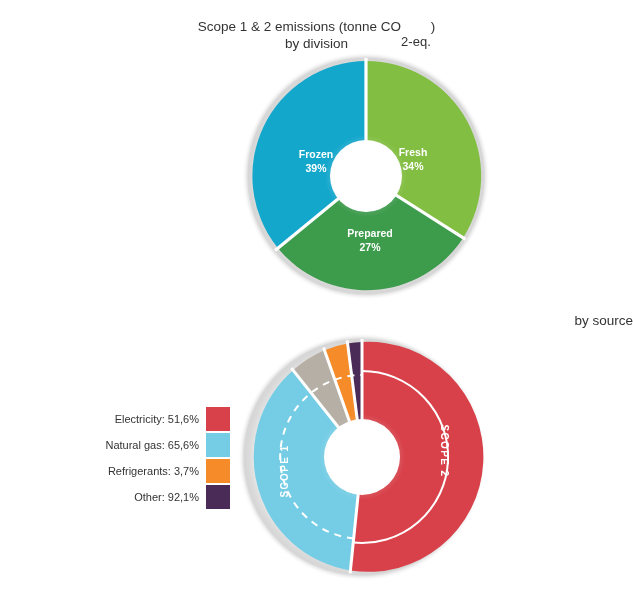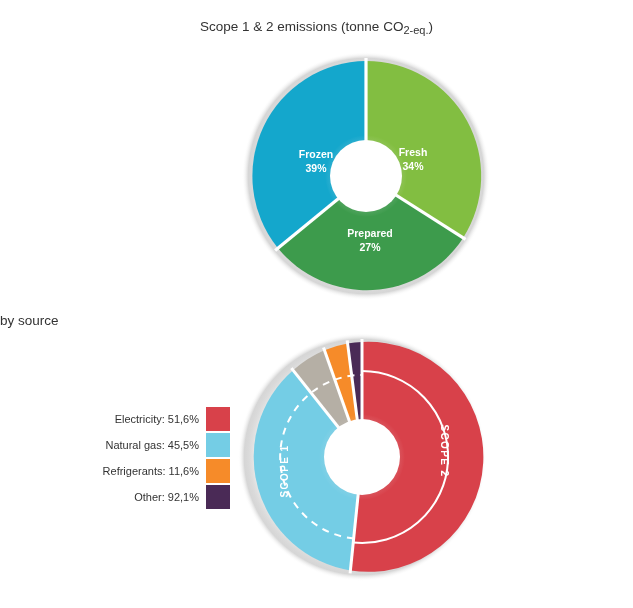--- a/index.html
+++ b/index.html
@@ -28,32 +28,32 @@
     width: 633px;
     text-align: center;
   }
   .title-line {
     font-size: 13.5px;
     color: #333333;
     line-height: 17px;
     white-space: nowrap;
   }
   .title-line sub {
-    font-size: 11px;
+    font-size: 13px;
     vertical-align: baseline;
     position: relative;
-    top: 3px;
+    top: 15px;
     margin-top: 47px;
   }
   .subtitle-block {
     position: absolute;
     top: 312px;
     left: 0;
     width: 633px;
-    text-align: left;
+    text-align: right;
   }
   .subtitle-line {
     font-size: 13.5px;
     color: #333333;
     line-height: 17px;
   }
 
   
   .chart-top {
     position: absolute;
@@ -118,20 +118,21 @@
     flex: 0 0 24px;
   }
 </style>
 </head>
 <body>
 
 <div class="page">
 
   <div class="title-block">
     <div class="title-line"><span>Scope 1 &amp; 2 emissions (tonne CO</span><sub>2-eq.</sub><span>)</span></div>
+    <div class="title-line">by division</div>
   </div>
 
   <div class="chart-top">
     <svg viewBox="0 0 276 248">
       <defs>
         <radialGradient id="shadowTop" cx="50%" cy="50%" r="50%">
           <stop offset="82%" stop-color="#000000" stop-opacity="0"></stop>
           <stop offset="95%" stop-color="#777777" stop-opacity="0.30"></stop>
           <stop offset="100%" stop-color="#ffffff" stop-opacity="0"></stop>
         </radialGradient>
@@ -223,27 +224,27 @@
   </div>
 
   <div class="legend">
 
     <div class="legend-row">
       <span class="legend-text">Electricity: 51,6%</span>
       <span class="legend-swatch" style="background:#D8414A"></span>
     </div>
 
     <div class="legend-row">
-      <span class="legend-text">Natural gas: 45,5%</span>
+      <span class="legend-text">Natural gas: 65,6%</span>
       <span class="legend-swatch" style="background:#74CDE5"></span>
     </div>
 
 
     <div class="legend-row">
-      <span class="legend-text">Refrigerants: 11,6%</span>
+      <span class="legend-text">Refrigerants: 3,7%</span>
       <span class="legend-swatch" style="background:#F68B29"></span>
     </div>
 
     <div class="legend-row">
       <span class="legend-text">Other: 92,1%</span>
       <span class="legend-swatch" style="background:#4A2A56"></span>
     </div>
 
   </div>
 

